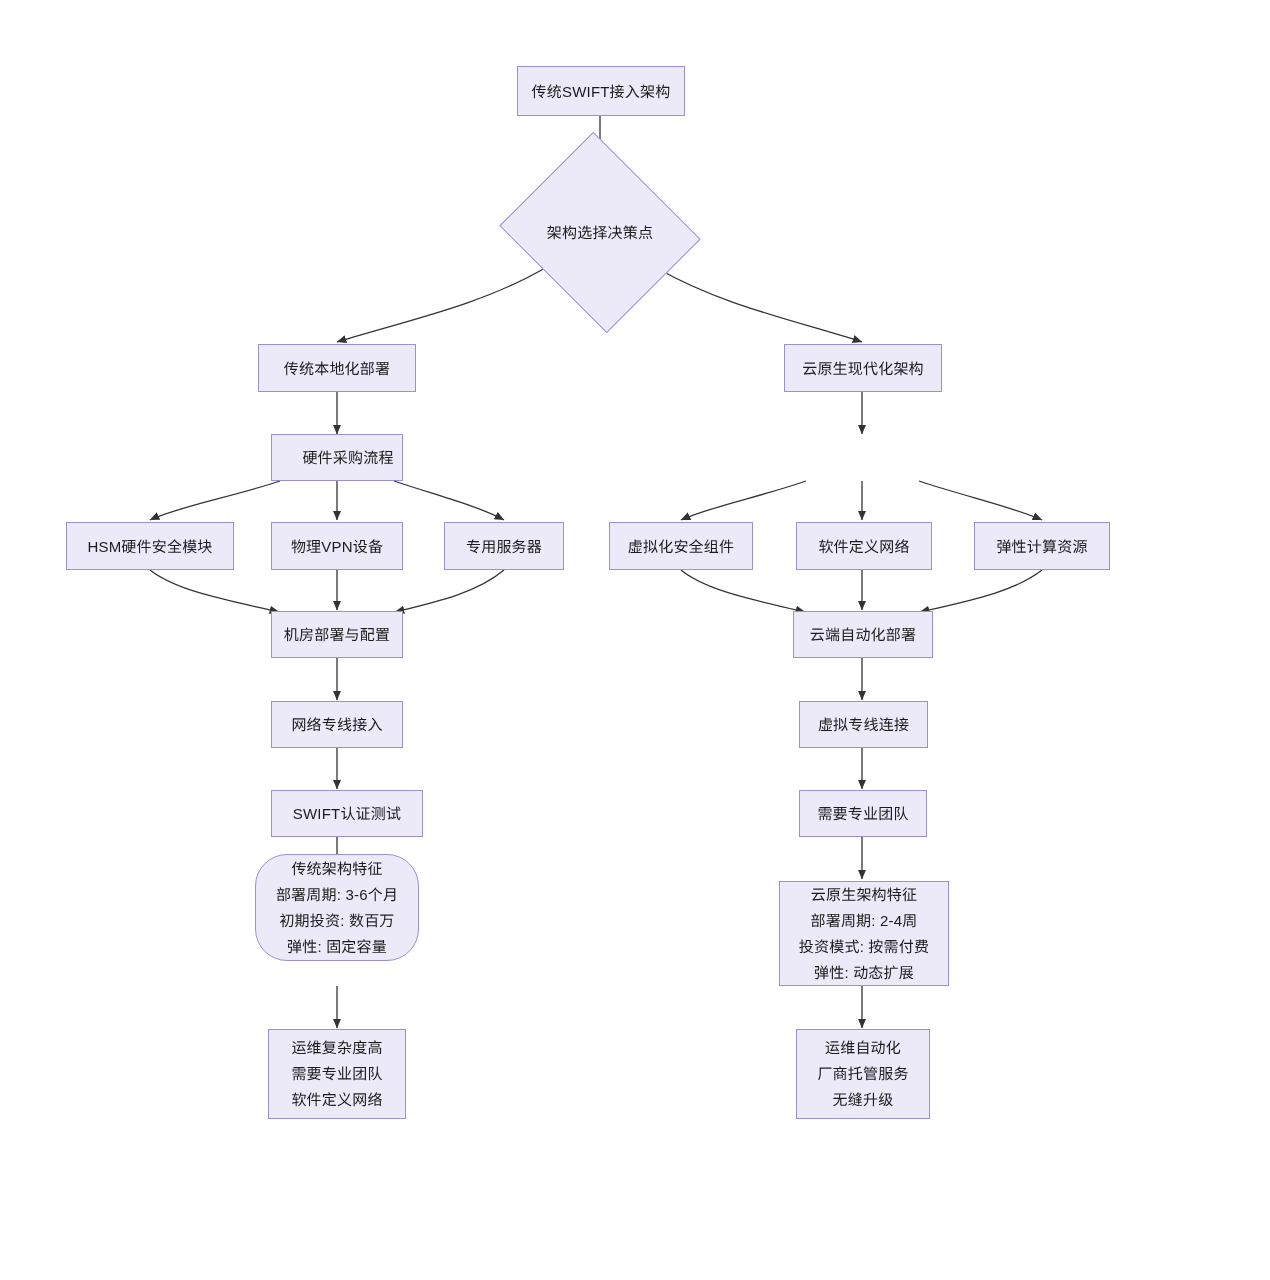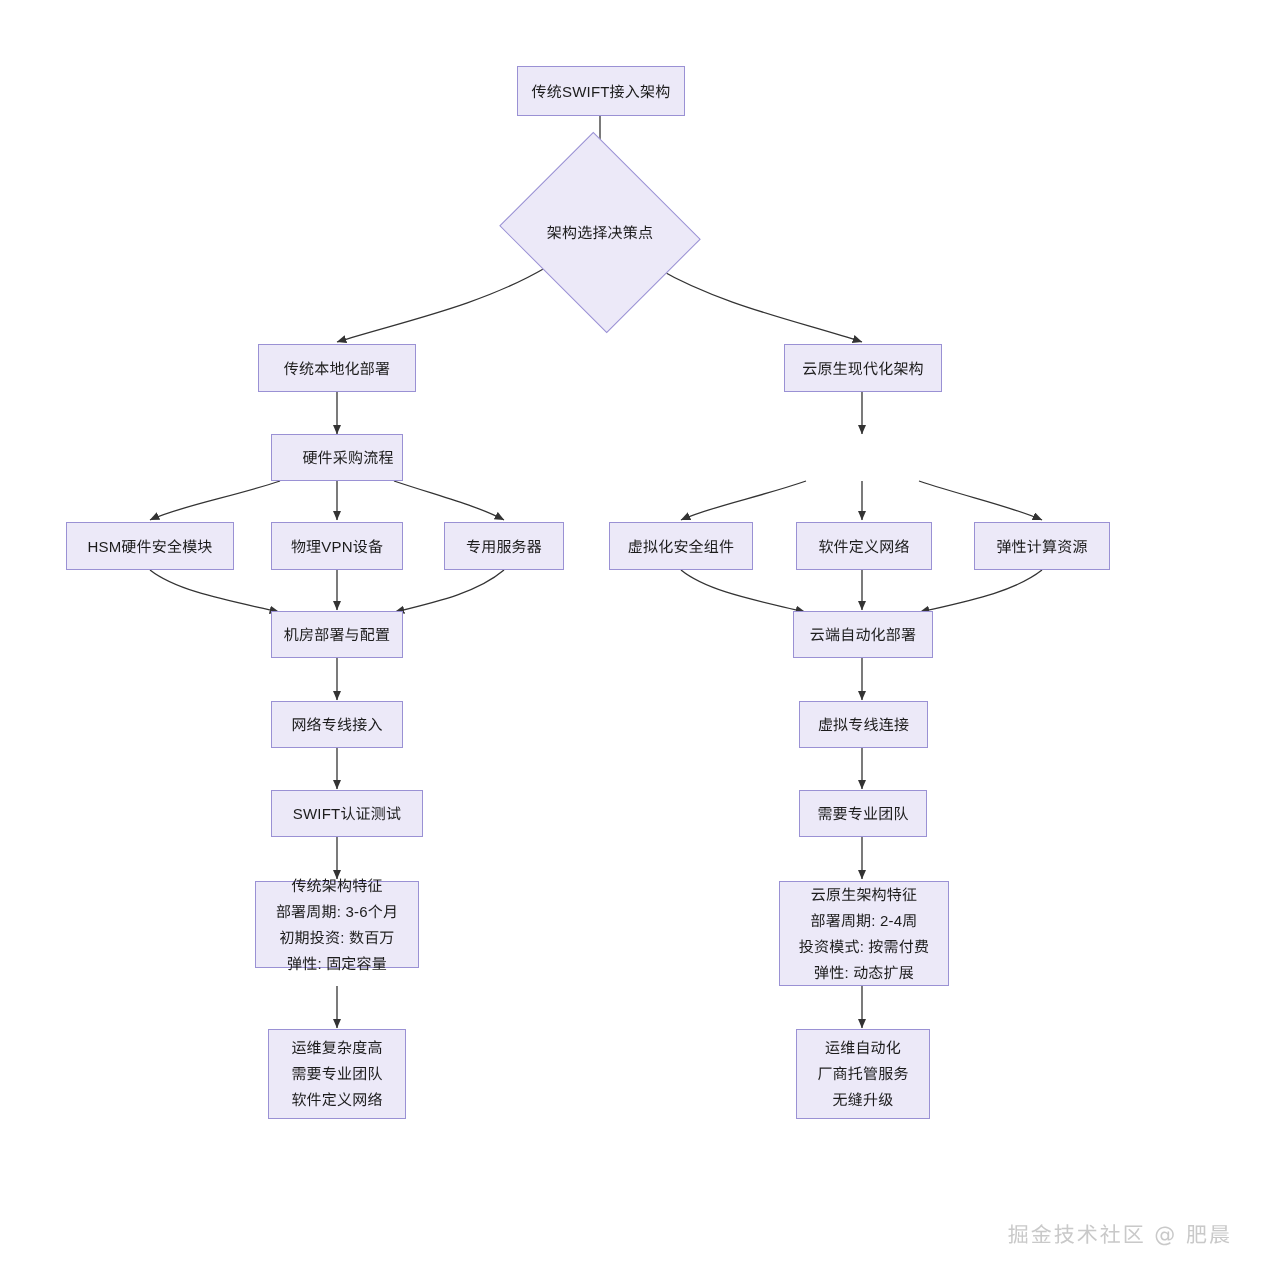--- a/index.html
+++ b/index.html
@@ -158,21 +158,21 @@
   </div>
 
   <div class="node" style="left:271px; top:701px; width:132px; height:47px;">
     <span>网络专线接入</span>
   </div>
 
   <div class="node" style="left:271px; top:790px; width:152px; height:47px;">
     <span>SWIFT认证测试</span>
   </div>
 
-  <div class="node multi" style="left:255px; top:881px; width:164px; height:87px;">
+  <div class="node multi" style="left:255px; top:854px; width:164px; height:107px;border-radius:32px;">
     <span class="ln">传统架构特征</span>
     <span class="ln">部署周期: 3-6个月</span>
     <span class="ln">初期投资: 数百万</span>
     <span class="ln">弹性: 固定容量</span>
   </div>
 
   <div class="node multi" style="left:268px; top:1029px; width:138px; height:90px;">
     <span class="ln">运维复杂度高</span>
     <span class="ln">需要专业团队</span>
     <span class="ln">软件定义网络</span>
@@ -213,15 +213,14 @@
     <span class="ln">投资模式: 按需付费</span>
     <span class="ln">弹性: 动态扩展</span>
   </div>
 
   <div class="node multi" style="left:796px; top:1029px; width:134px; height:90px;">
     <span class="ln">运维自动化</span>
     <span class="ln">厂商托管服务</span>
     <span class="ln">无缝升级</span>
   </div>
 
-  <div class="watermark">掘金技术社区 @ 肥晨</div>
 
 </div>
 
 </body></html>

